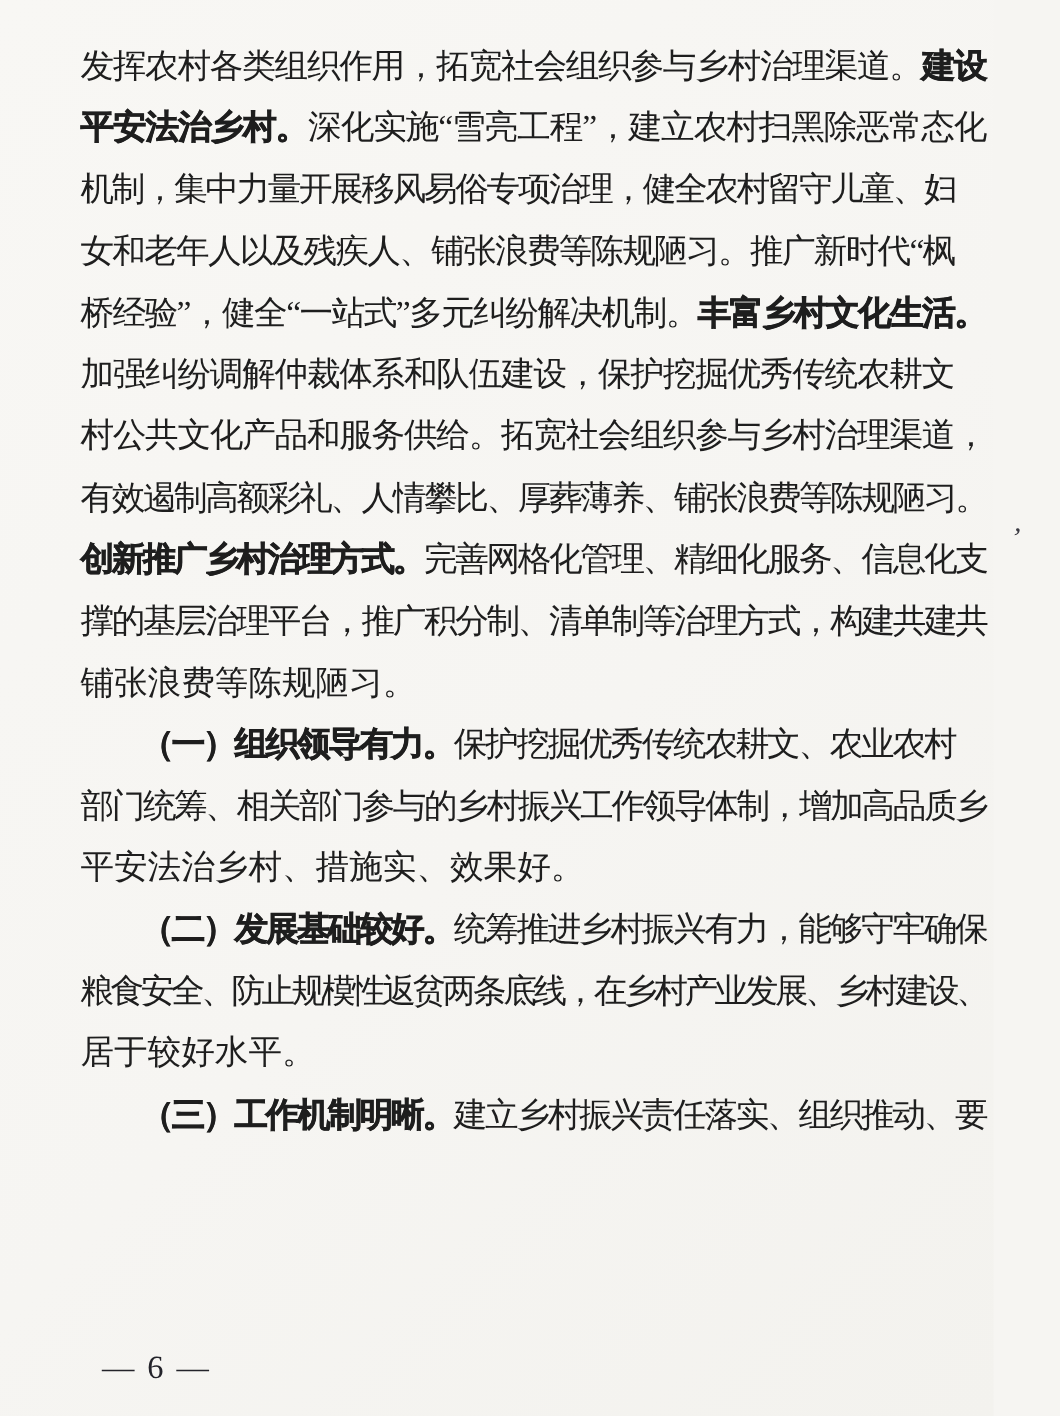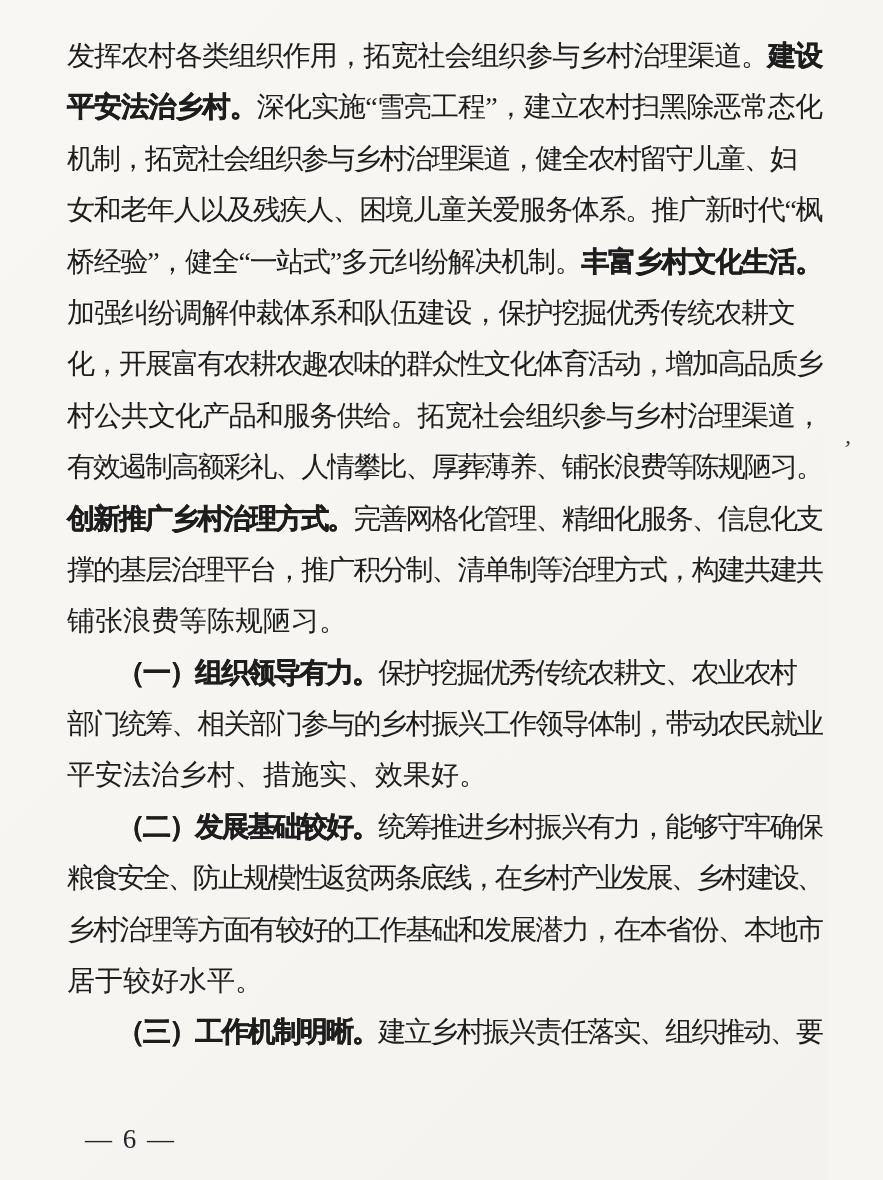--- a/index.html
+++ b/index.html
@@ -56,52 +56,50 @@
 </head>
 <body>
 
 <div class="page">
   <div class="text-block">
 
     <div class="line fit" style="letter-spacing: -1.03571px;"><span class="reg">发挥农村各类组织作用，拓宽社会组织参与乡村治理渠道。</span><span class="bold">建设</span></div>
 
     <div class="line fit" style="letter-spacing: -0.891703px;"><span class="bold">平安法治乡村。</span><span class="reg">深化实施“雪亮工程”，建立农村扫黑除恶常态化</span></div>
 
-    <div class="line fit" style="letter-spacing: -1.96552px;"><span class="reg">机制，拓宽社会组织参与乡村治理渠道，健全农村留守儿童、妇</span></div>
+    <div class="line fit" style="letter-spacing: -1.96552px;"><span class="reg">机制，集中力量开展移风易俗专项治理，健全农村留守儿童、妇</span></div>
 
-    <div class="line fit" style="letter-spacing: -1.42888px;"><span class="reg">女和老年人以及残疾人、困境儿童关爱服务体系。推广新时代“枫</span></div>
+    <div class="line fit" style="letter-spacing: -1.42888px;"><span class="reg">女和老年人以及残疾人、铺张浪费等陈规陋习。推广新时代“枫</span></div>
 
     <div class="line fit" style="letter-spacing: -1.27656px;"><span class="reg">桥经验”，健全“一站式”多元纠纷解决机制。</span><span class="bold">丰富乡村文化生活。</span></div>
 
     <div class="line fit" style="letter-spacing: -1.03571px;"><span class="reg">加强纠纷调解仲裁体系和队伍建设，保护挖掘优秀传统农耕文</span></div>
 
-    <div class="line fit" style="letter-spacing: -1.96552px;"><span class="reg">化，开展富有农耕农趣农味的群众性文化体育活动，增加高品质乡</span></div>
 
     <div class="line fit" style="letter-spacing: -1.03571px;"><span class="reg">村公共文化产品和服务供给。拓宽社会组织参与乡村治理渠道，</span></div>
 
     <div class="line fit" style="letter-spacing: -1.96552px;"><span class="reg">有效遏制高额彩礼、人情攀比、厚葬薄养、铺张浪费等陈规陋习。</span></div>
 
     <div class="line fit" style="letter-spacing: -1.96552px;"><span class="bold">创新推广乡村治理方式。</span><span class="reg">完善网格化管理、精细化服务、信息化支</span></div>
 
     <div class="line fit" style="letter-spacing: -1.96552px;"><span class="reg">撑的基层治理平台，推广积分制、清单制等治理方式，构建共建共</span></div>
 
     <div class="line"><span class="reg">铺张浪费等陈规陋习。</span></div>
 
 
     <div class="line fit indent" style="letter-spacing: -1.88889px;"><span class="bold">（一）组织领导有力。</span><span class="reg">保护挖掘优秀传统农耕文、农业农村</span></div>
 
-    <div class="line fit" style="letter-spacing: -1.96552px;"><span class="reg">部门统筹、相关部门参与的乡村振兴工作领导体制，带动农民就业</span></div>
+    <div class="line fit" style="letter-spacing: -1.96552px;"><span class="reg">部门统筹、相关部门参与的乡村振兴工作领导体制，增加高品质乡</span></div>
 
     <div class="line"><span class="reg">平安法治乡村、措施实、效果好。</span></div>
 
     <div class="line fit indent" style="letter-spacing: -1.88889px; font-family: Liberation Serif, serif;"><span class="bold">（二）发展基础较好。</span><span class="reg">统筹推进乡村振兴有力，能够守牢确保</span></div>
 
     <div class="line fit" style="letter-spacing: -2.83333px;"><span class="reg">粮食安全、防止规模性返贫两条底线，在乡村产业发展、乡村建设、</span></div>
 
-    <div class="line fit" style="letter-spacing: -1.96552px;"><span class="reg">乡村治理等方面有较好的工作基础和发展潜力，在本省份、本地市</span></div>
 
     <div class="line"><span class="reg">居于较好水平。</span></div>
 
     <div class="line fit indent" style="letter-spacing: -1.88889px;"><span class="bold">（三）工作机制明晰。</span><span class="reg">建立乡村振兴责任落实、组织推动、要</span></div>
 
   </div>
 
   <div class="footer">— 6 —</div>
 
   <span class="speck">’</span>

